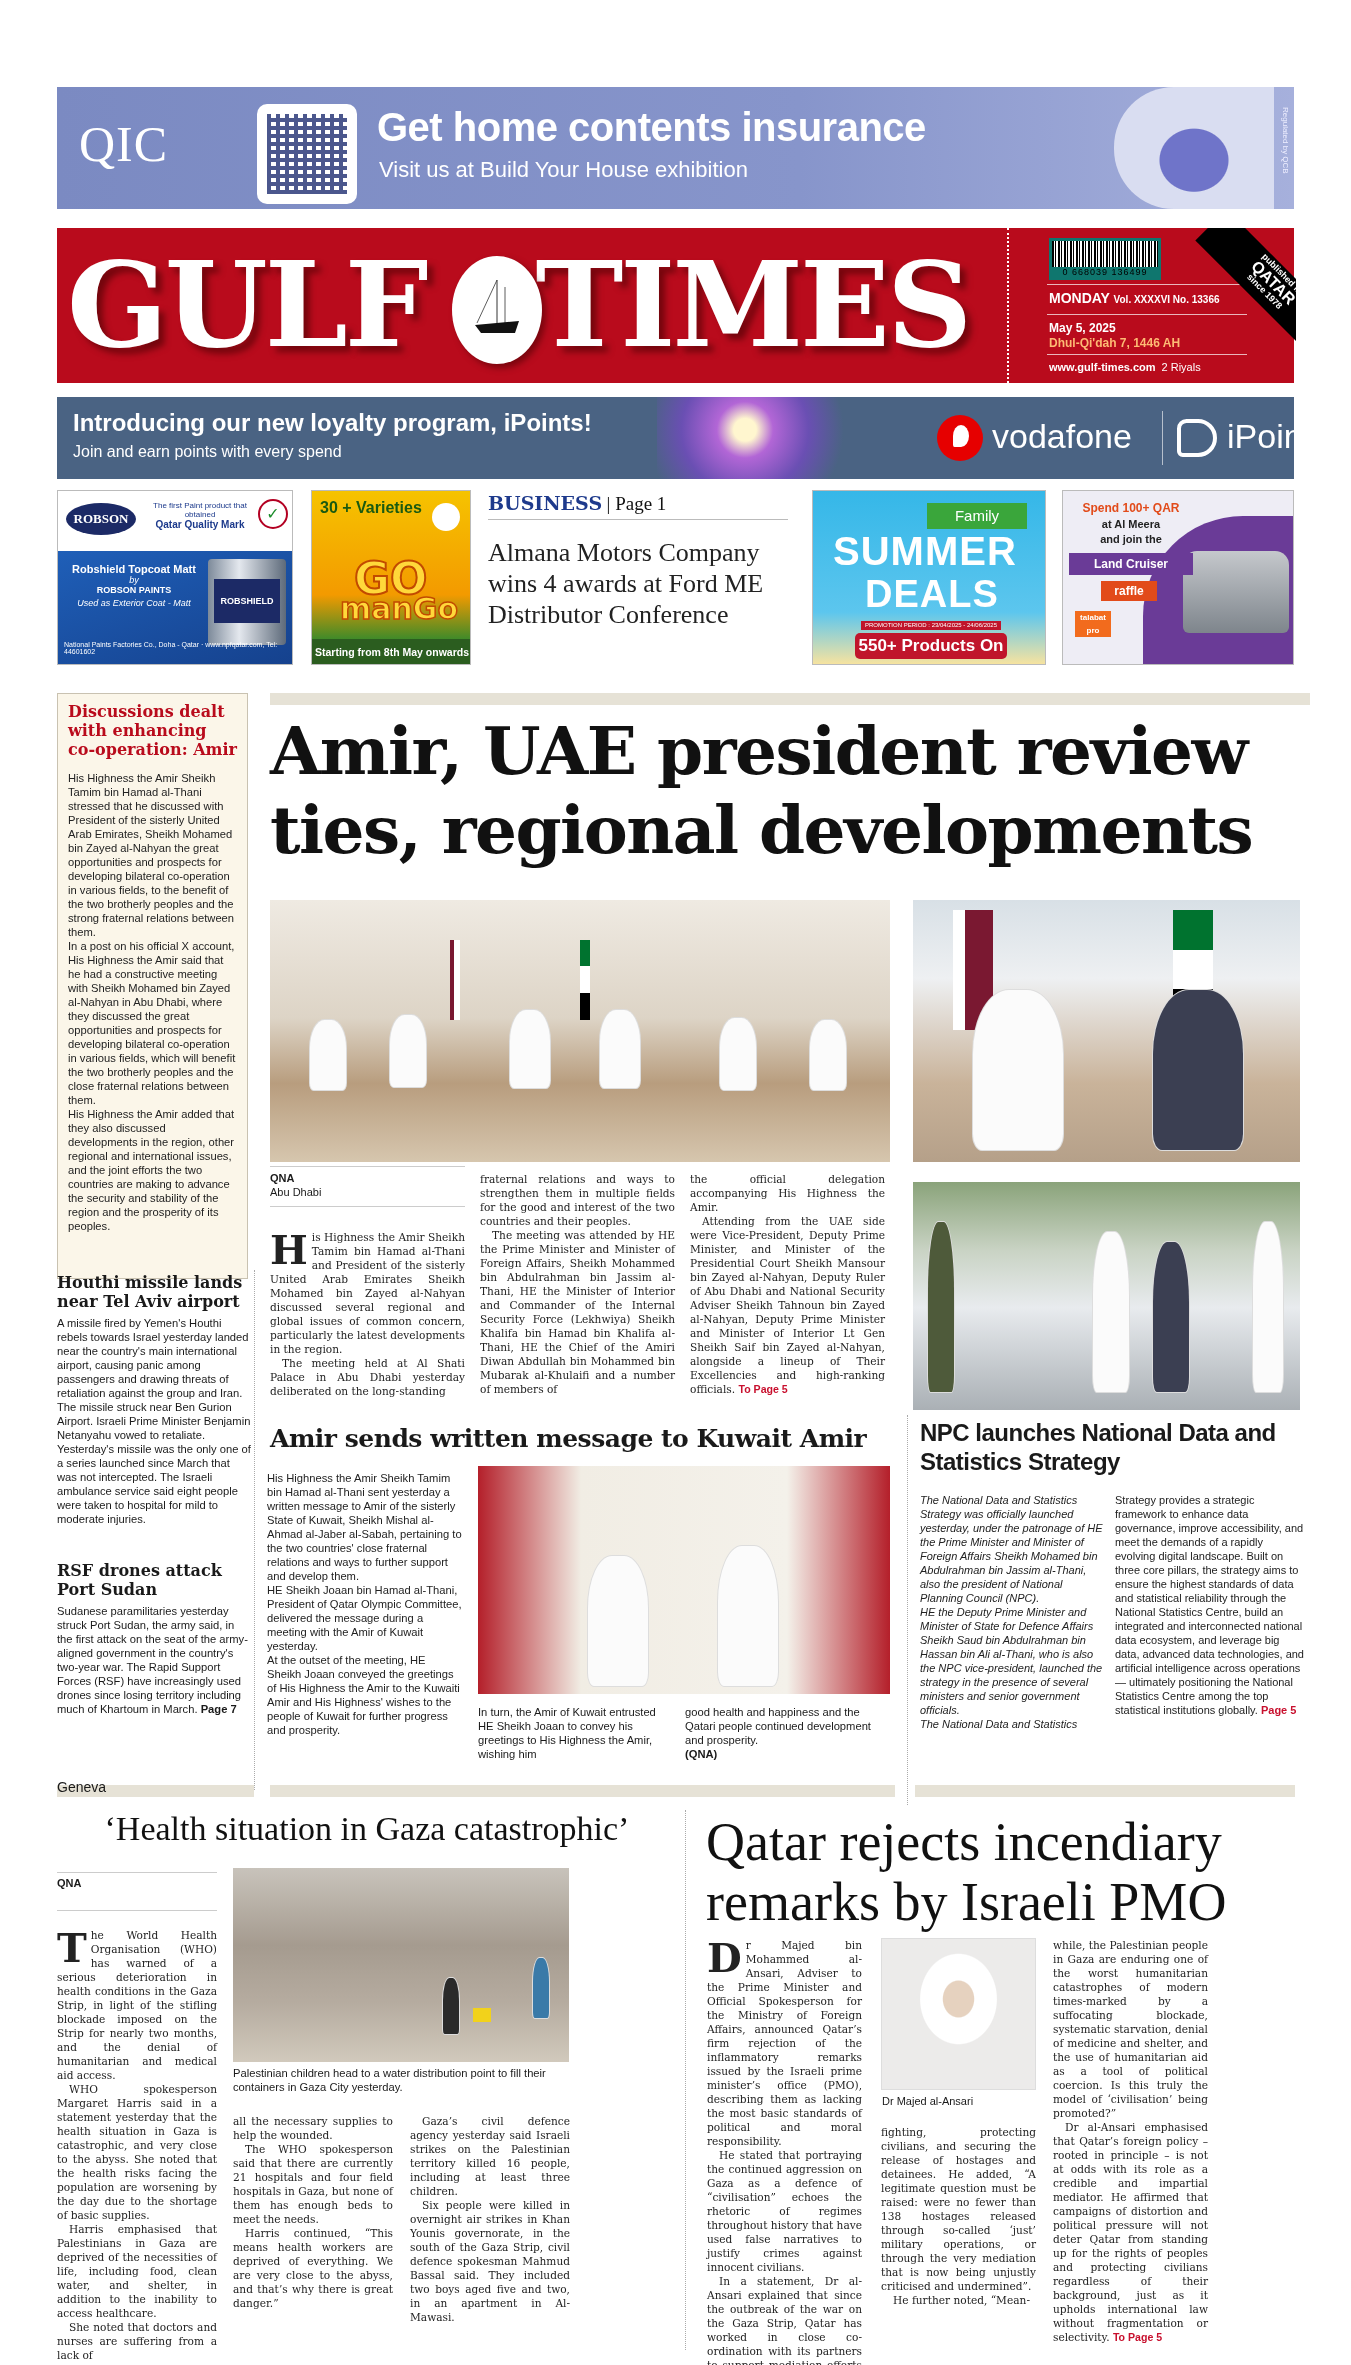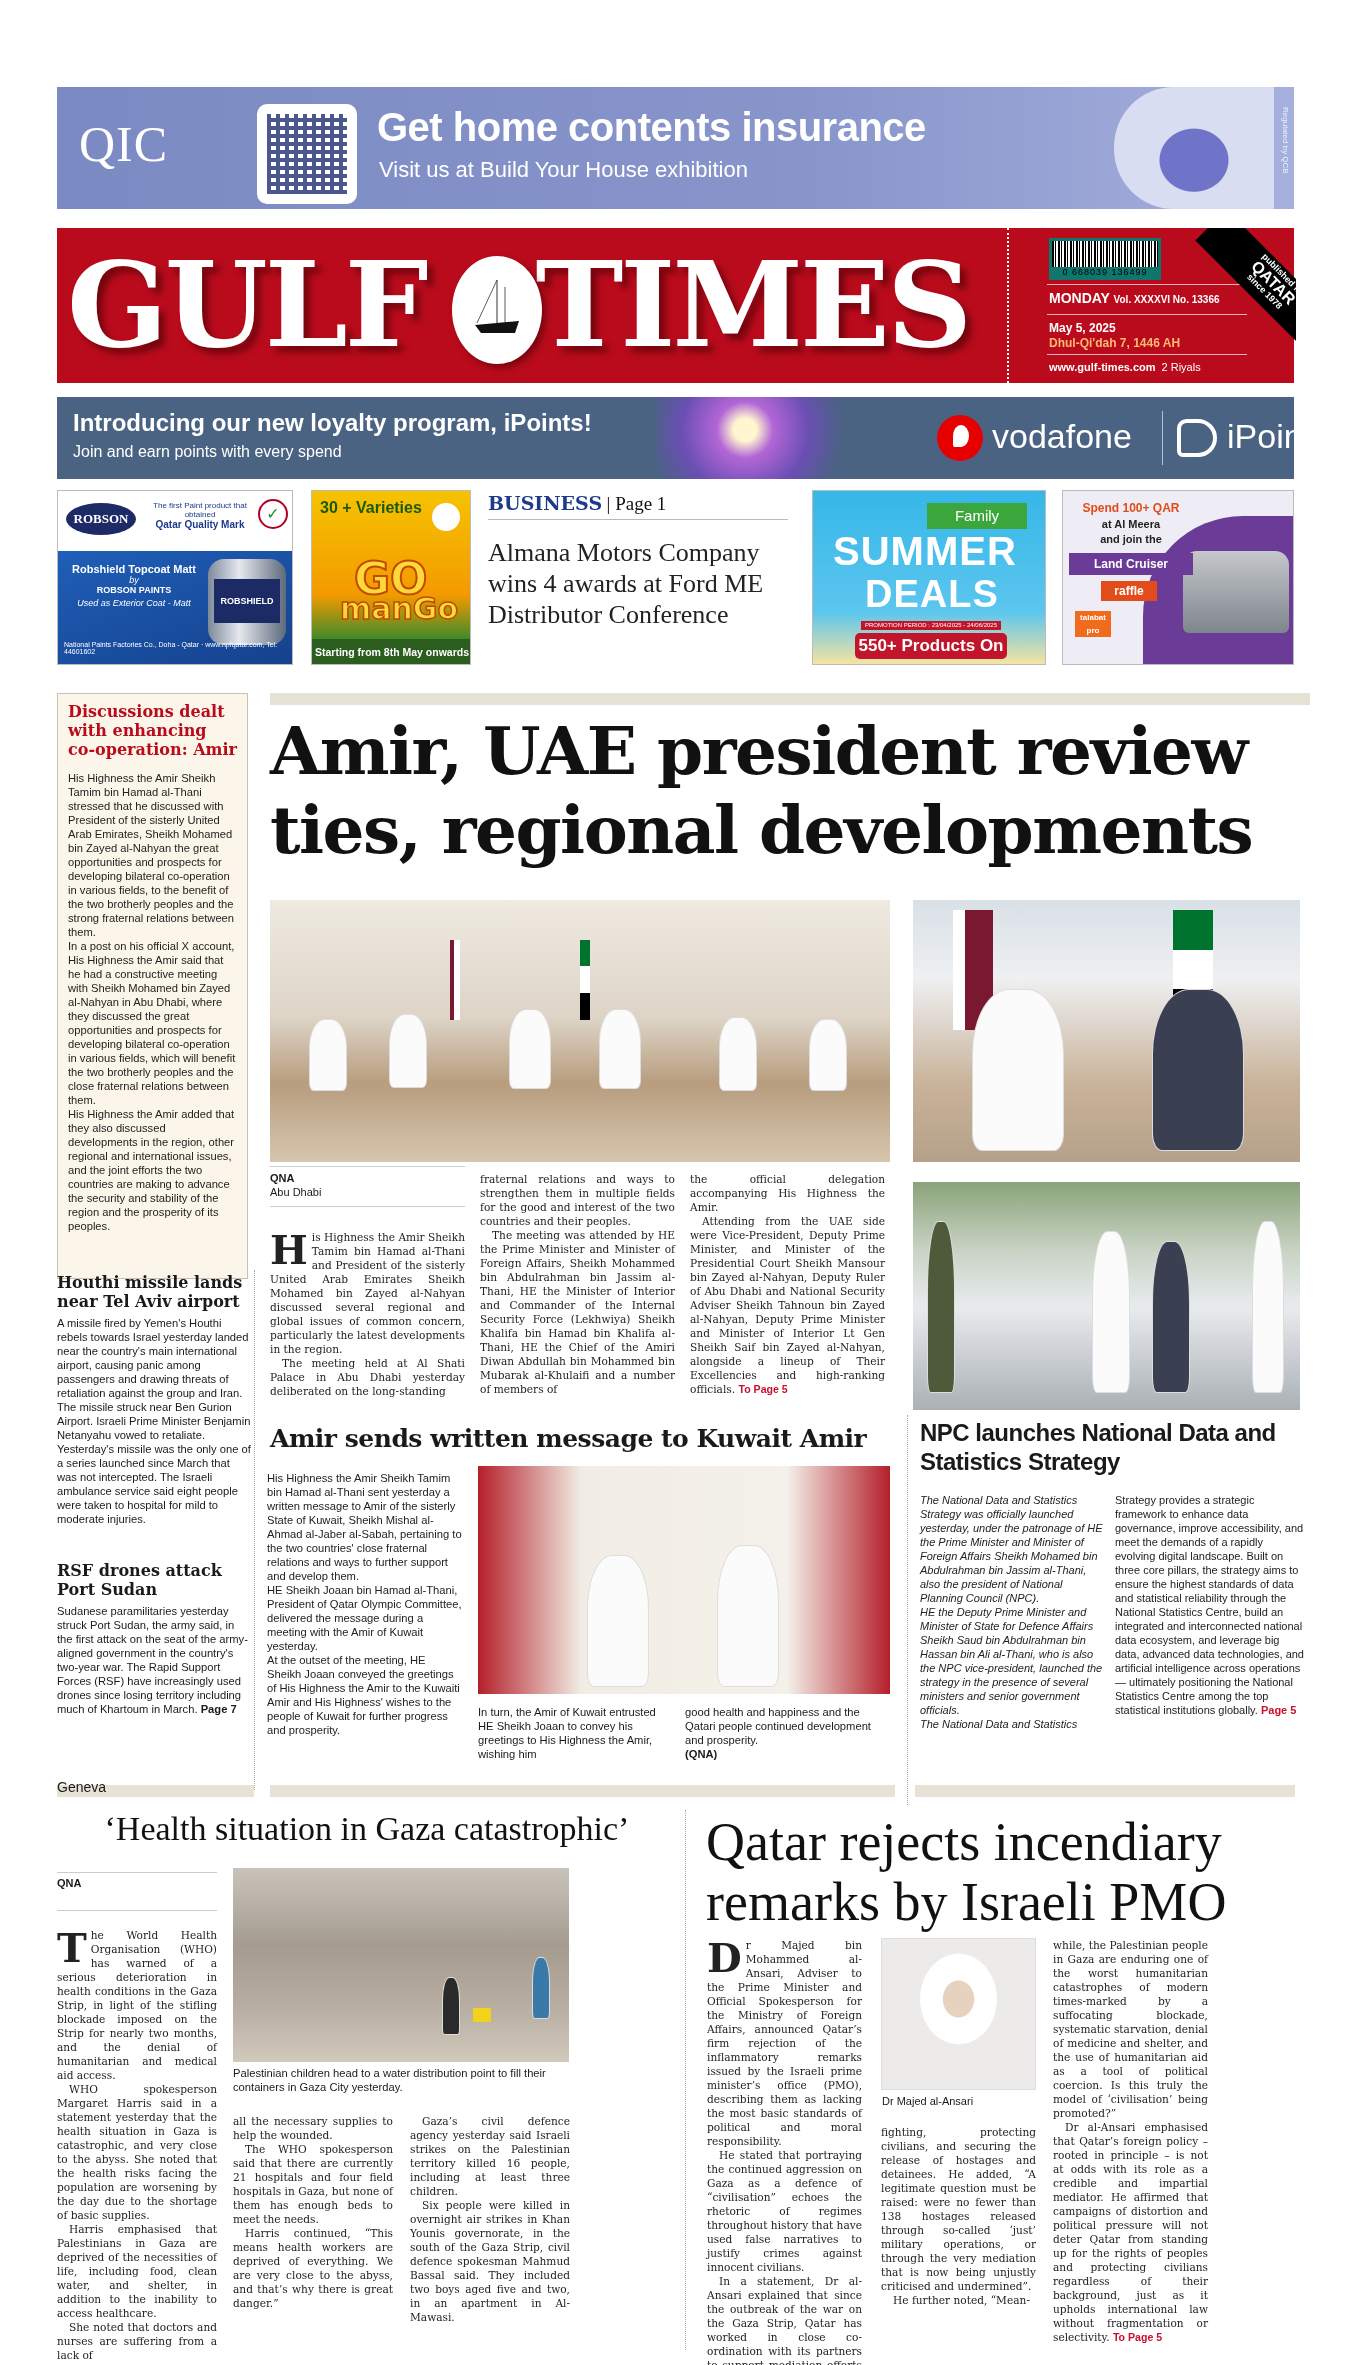--- a/index.html
+++ b/index.html
@@ -60,21 +60,21 @@
   #robson-top { left: 0; top: 0; width: 236px; height: 62px; background: #fff; }
   #robson-logo { left: 8px; top: 12px; width: 70px; height: 32px; border-radius: 50%; background: #1c2a66; color: #fff; font-family: "Liberation Serif", serif; font-weight: bold; font-size: 13px; text-align: center; line-height: 32px; }
   #robson-claim { left: 82px; top: 10px; width: 120px; font-size: 8px; color: #1c3a8c; text-align: center; }
   #robson-claim b { display:block; font-size: 10px; }
   #robson-mark { left: 200px; top: 8px; width: 30px; height: 30px; border-radius: 50%; border: 2px solid #b30022; color:#1a8c2a; text-align:center; font-size:16px; line-height:26px; }
   #robson-body { left: 0; top: 60px; width: 236px; height: 115px; background: linear-gradient(160deg,#1f5fb8,#15418d); }
   #robson-product { left: 6px; top: 12px; width: 140px; color: #fff; font-size: 11px; font-weight: bold; text-align: center; }
   #robson-by { display:block; font-style: italic; font-weight: normal; font-size: 9px; }
   #robson-maker { display:block; font-size: 9px; }
   #robson-use { display:block; font-style: italic; font-weight: normal; font-size: 9px; margin-top: 3px; }
-  #robson-can { left: 150px; top: 8px; width: 78px; height: 86px; background: linear-gradient(90deg,#7d8a9a,#e4e8ee 40%,#5d6a7a); border-radius: 16px; }
+  #robson-can { left: 150px; top: 8px; width: 78px; height: 86px; background: linear-gradient(90deg,#7d8a9a,#e4e8ee 40%,#5d6a7a); border-radius: 4px; }
   #robson-can .lbl { position:absolute; left:6px; top:20px; width:66px; height:44px; background:#1c2a66; color:#fff; font-size:9px; font-weight:bold; text-align:center; line-height:44px; }
   #robson-footer { left: 6px; top: 90px; color: #fff; font-size: 7px; }
 
   #mango-ad { left: 311px; top: 490px; width: 160px; height: 175px; background: linear-gradient(180deg,#f6c300 0%,#f39a00 60%,#3d8a2a 86%,#2a6e1f 100%); }
   #mango-varieties { left: 8px; top: 8px; color: #1a5a10; font-weight: bold; font-size: 16px; }
   #mango-go { left: 42px; top: 62px; font-size: 44px; font-weight: bold; color: #ffd83a; -webkit-text-stroke: 2px #c24a00; font-family: "DejaVu Sans", sans-serif; }
   #mango-mango { left: 28px; top: 100px; font-size: 30px; font-weight: bold; color: #ffd83a; -webkit-text-stroke: 1.5px #c24a00; font-family: "DejaVu Sans", sans-serif; }
   #mango-start { left: 0; top: 148px; width: 160px; height: 27px; background: #2b5d1f; color: #fff; font-size: 10.5px; font-weight: bold; text-align: center; line-height: 27px; }
   #mango-kawabi { left: 120px; top: 12px; width: 28px; height: 28px; border-radius: 50%; background: #fff; }
 

